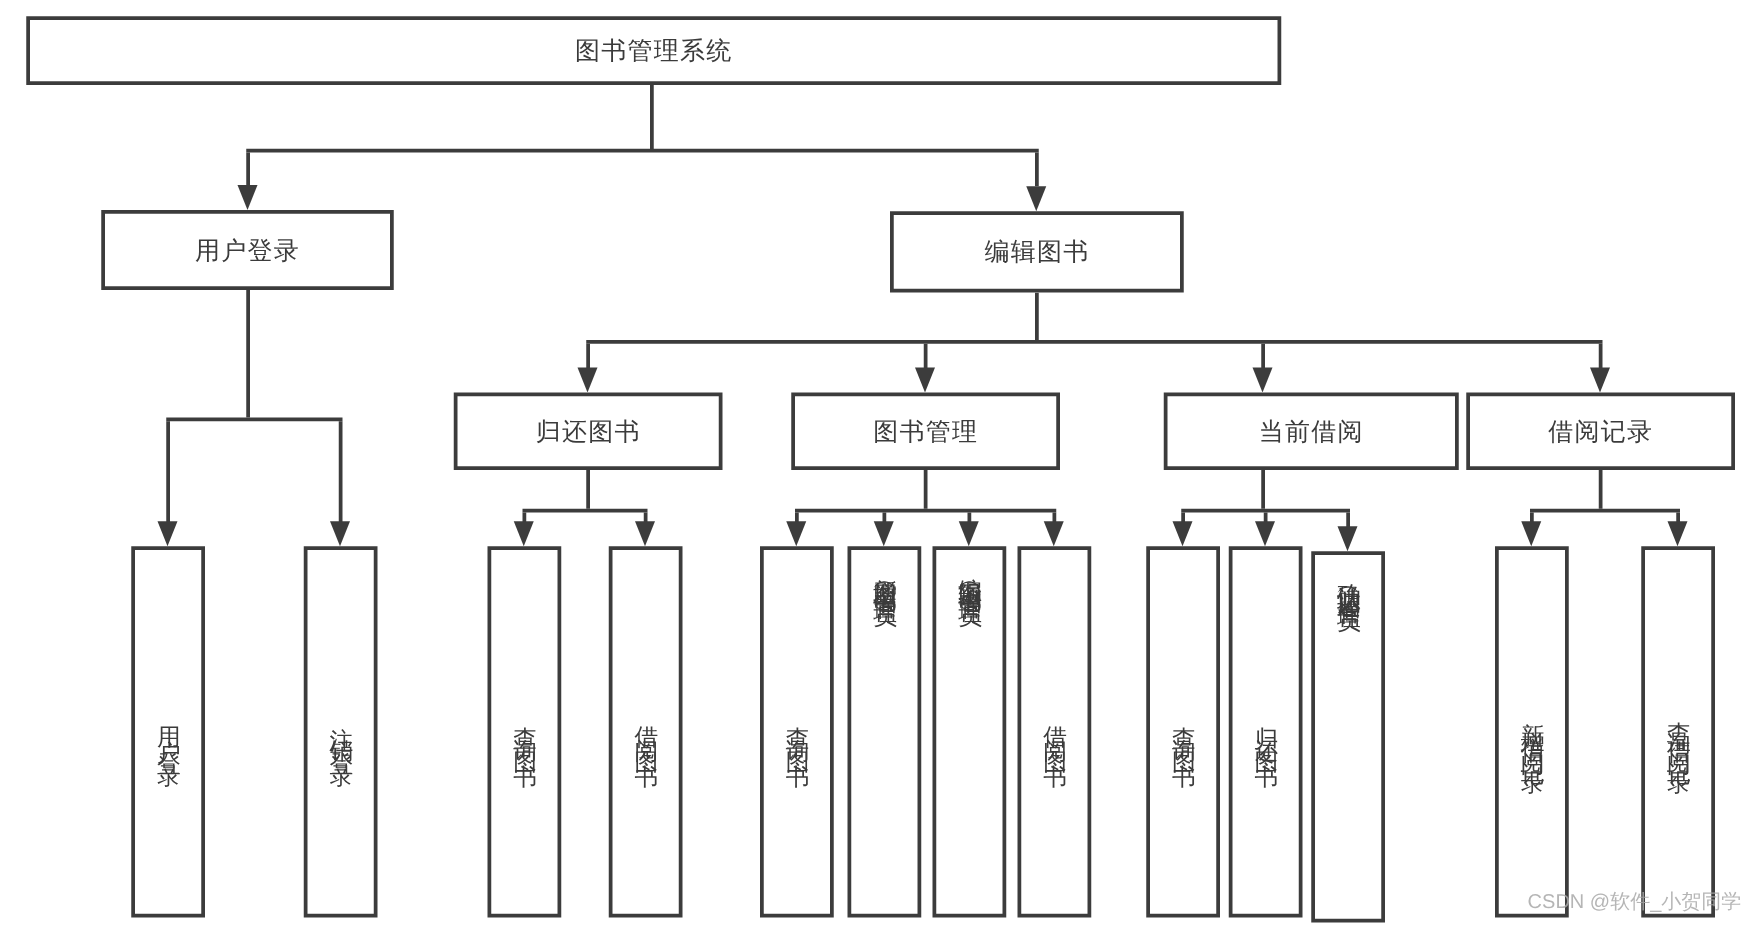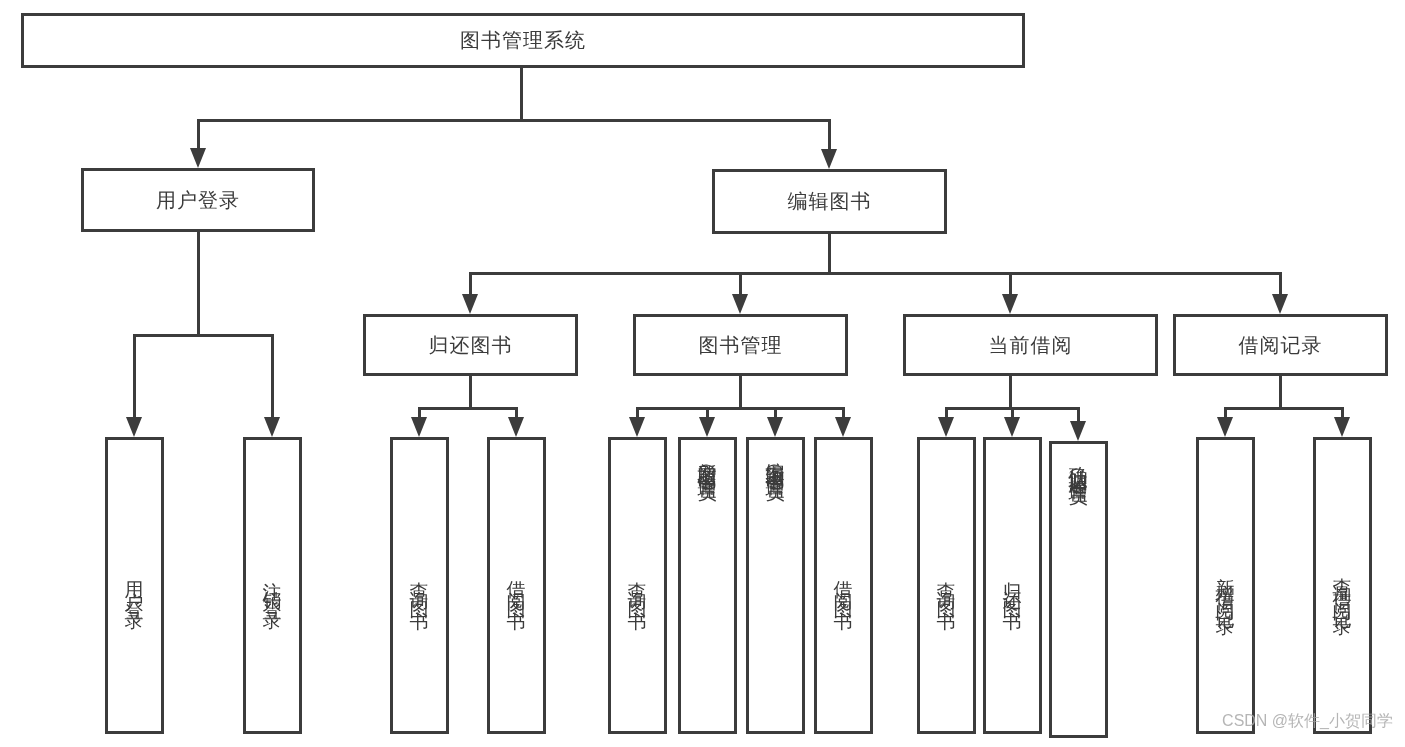--- a/index.html
+++ b/index.html
@@ -98,21 +98,21 @@
   <div class="arrow" style="left:462px;top:294px;"></div>
   <div class="vl" style="left:739px;top:275px;width:3px;height:20px;"></div>
   <div class="arrow" style="left:732px;top:294px;"></div>
   <div class="vl" style="left:1009px;top:275px;width:3px;height:20px;"></div>
   <div class="arrow" style="left:1002px;top:294px;"></div>
   <div class="vl" style="left:1279px;top:275px;width:3px;height:20px;"></div>
   <div class="arrow" style="left:1272px;top:294px;"></div>
 
   <div class="node" style="left:363px;top:314px;width:215px;height:62px;">归还图书</div>
   <div class="node" style="left:633px;top:314px;width:215px;height:62px;">图书管理</div>
-  <div class="node" style="left:903px;top:314px;width:255px;height:62px;">当前借阅</div>
+  <div class="node" style="left:931px;top:314px;width:236px;height:62px;">当前借阅</div>
   <div class="node" style="left:1173px;top:314px;width:215px;height:62px;">借阅记录</div>
 
   <div class="vl" style="left:469px;top:376px;width:3px;height:31px;"></div>
   <div class="hl" style="left:418px;top:407px;width:100px;height:3px;"></div>
   <div class="vl" style="left:418px;top:410px;width:3px;height:8px;"></div>
   <div class="arrow" style="left:411px;top:417px;"></div>
   <div class="vl" style="left:515px;top:410px;width:3px;height:8px;"></div>
   <div class="arrow" style="left:508px;top:417px;"></div>
 
   <div class="vl" style="left:739px;top:376px;width:3px;height:31px;"></div>

